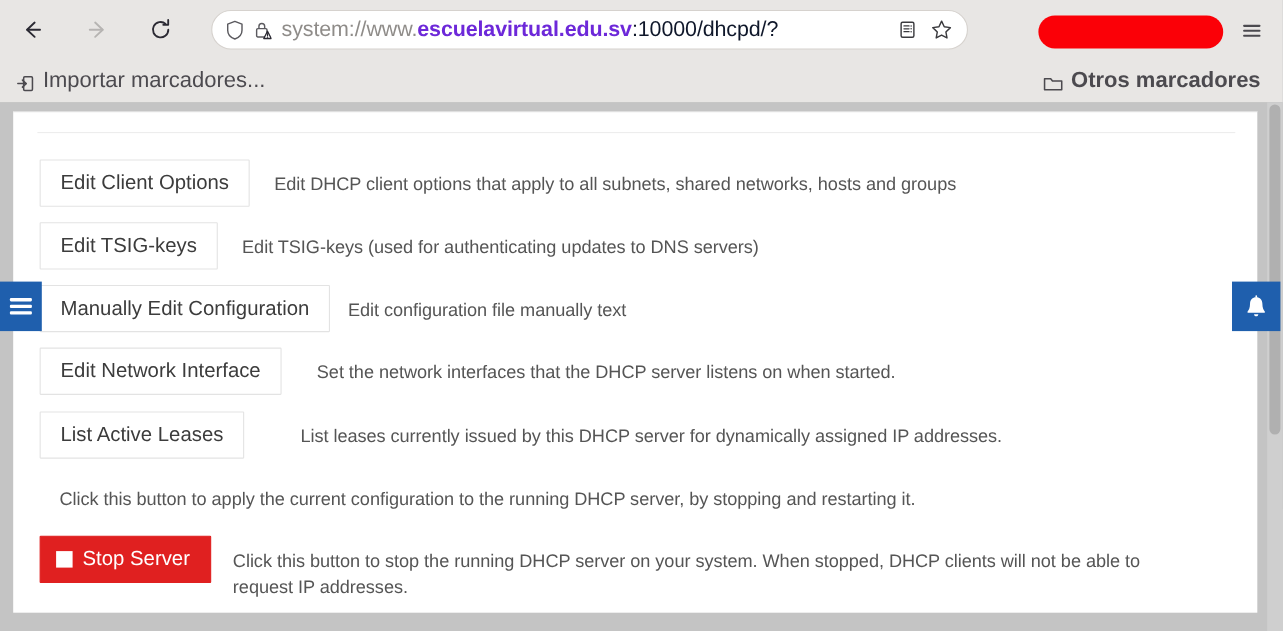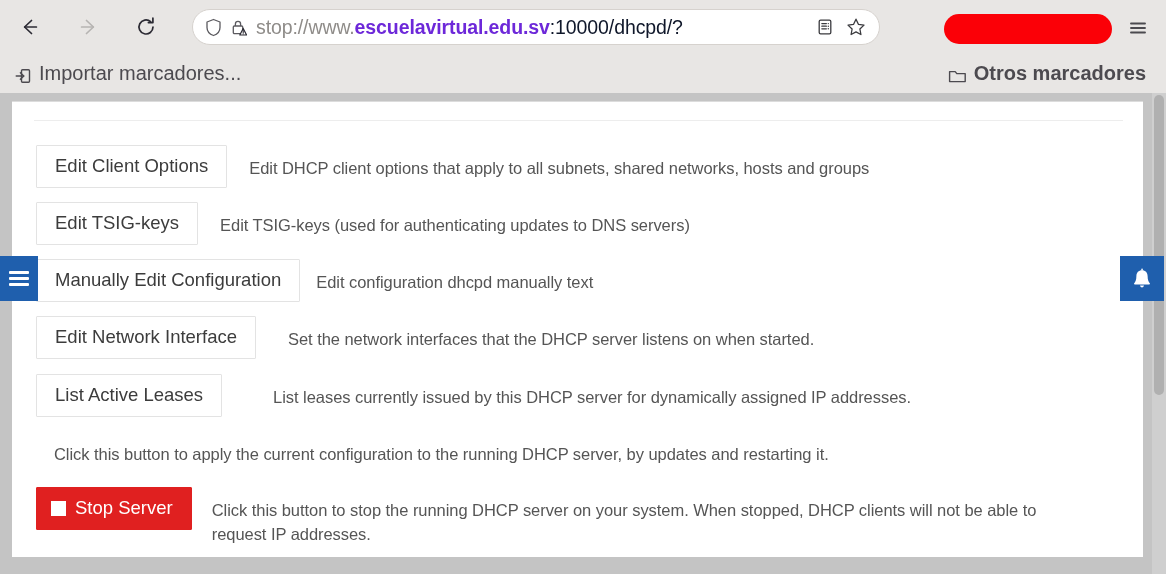--- a/index.html
+++ b/index.html
@@ -310,21 +310,21 @@
       </span>
       <span class="lock-icon">
         <svg width="16" height="19" viewBox="0 0 16 19">
           <rect x="2.3" y="8" width="9.4" height="7.6" rx="1.1" fill="none" stroke="#5b5a5f" stroke-width="1.3"></rect>
           <path d="M4.4 8 V5.9 A2.6 2.6 0 0 1 9.6 5.9 V8" fill="none" stroke="#5b5a5f" stroke-width="1.3"></path>
           <path d="M12.2 10.4 L15.6 17 H8.8 Z" fill="#fff" stroke="#2b2a33" stroke-width="1.2" stroke-linejoin="round"></path>
           <path d="M12.2 12.6 V14.6" stroke="#2b2a33" stroke-width="1.1" stroke-linecap="round"></path>
           <circle cx="12.2" cy="15.8" r="0.6" fill="#2b2a33"></circle>
         </svg>
       </span>
-      <span class="url-text"><span class="scheme">stop://www.</span><span class="host">escuelavirtual.edu.sv</span><span class="tail">:10000/dhcpd/?</span></span>
+      <span class="url-text"><span class="scheme">system://www.</span><span class="host">escuelavirtual.edu.sv</span><span class="tail">:10000/dhcpd/?</span></span>
       <span class="url-right-icon">
         <svg width="18" height="18" viewBox="0 0 18 18">
           <rect x="3.2" y="2.2" width="11.6" height="13.6" rx="1.4" fill="none" stroke="#3a3a3e" stroke-width="1.3"></rect>
           <path d="M5.8 5.6 H10.4 M5.8 8.2 H10.4 M5.8 10.8 H10.4" stroke="#3a3a3e" stroke-width="1.2" stroke-linecap="round"></path>
           <circle cx="12.3" cy="5.6" r="0.7" fill="#3a3a3e"></circle>
           <circle cx="12.3" cy="8.2" r="0.7" fill="#3a3a3e"></circle>
           <circle cx="12.3" cy="10.8" r="0.7" fill="#3a3a3e"></circle>
         </svg>
       </span>
       <span class="url-right-icon">
@@ -375,35 +375,35 @@
         <div class="row-desc d-1">Edit TSIG-keys (used for authenticating updates to DNS servers)</div>
       </div>
 
       <div class="row row-0">
         <button class="action-btn">Edit Client Options</button>
         <div class="row-desc d-0">Edit DHCP client options that apply to all subnets, shared networks, hosts and groups</div>
       </div>
 
       <div class="row row-2">
         <button class="action-btn">Manually Edit Configuration</button>
-        <div class="row-desc d-2">Edit configuration dhcpd manually text</div>
+        <div class="row-desc d-2">Edit configuration file manually text</div>
       </div>
 
       <div class="row row-3">
         <button class="action-btn">Edit Network Interface</button>
         <div class="row-desc d-3">Set the network interfaces that the DHCP server listens on when started.</div>
       </div>
 
       <div class="row row-4">
         <button class="action-btn">List Active Leases</button>
         <div class="row-desc d-4">List leases currently issued by this DHCP server for dynamically assigned IP addresses.</div>
       </div>
 
       <div class="row row-5">
-        <div class="row-desc d-5">Click this button to apply the current configuration to the running DHCP server, by updates and restarting it.</div>
+        <div class="row-desc d-5">Click this button to apply the current configuration to the running DHCP server, by stopping and restarting it.</div>
       </div>
 
       <div class="row row-6">
         <button class="action-btn danger">
           <span class="btn-icon">
             <span class="stop-square"></span>
           </span>
           <span>Stop Server</span>
         </button>
         <div class="row-desc d-6">Click this button to stop the running DHCP server on your system. When stopped, DHCP clients will not be able to request IP addresses.</div>

